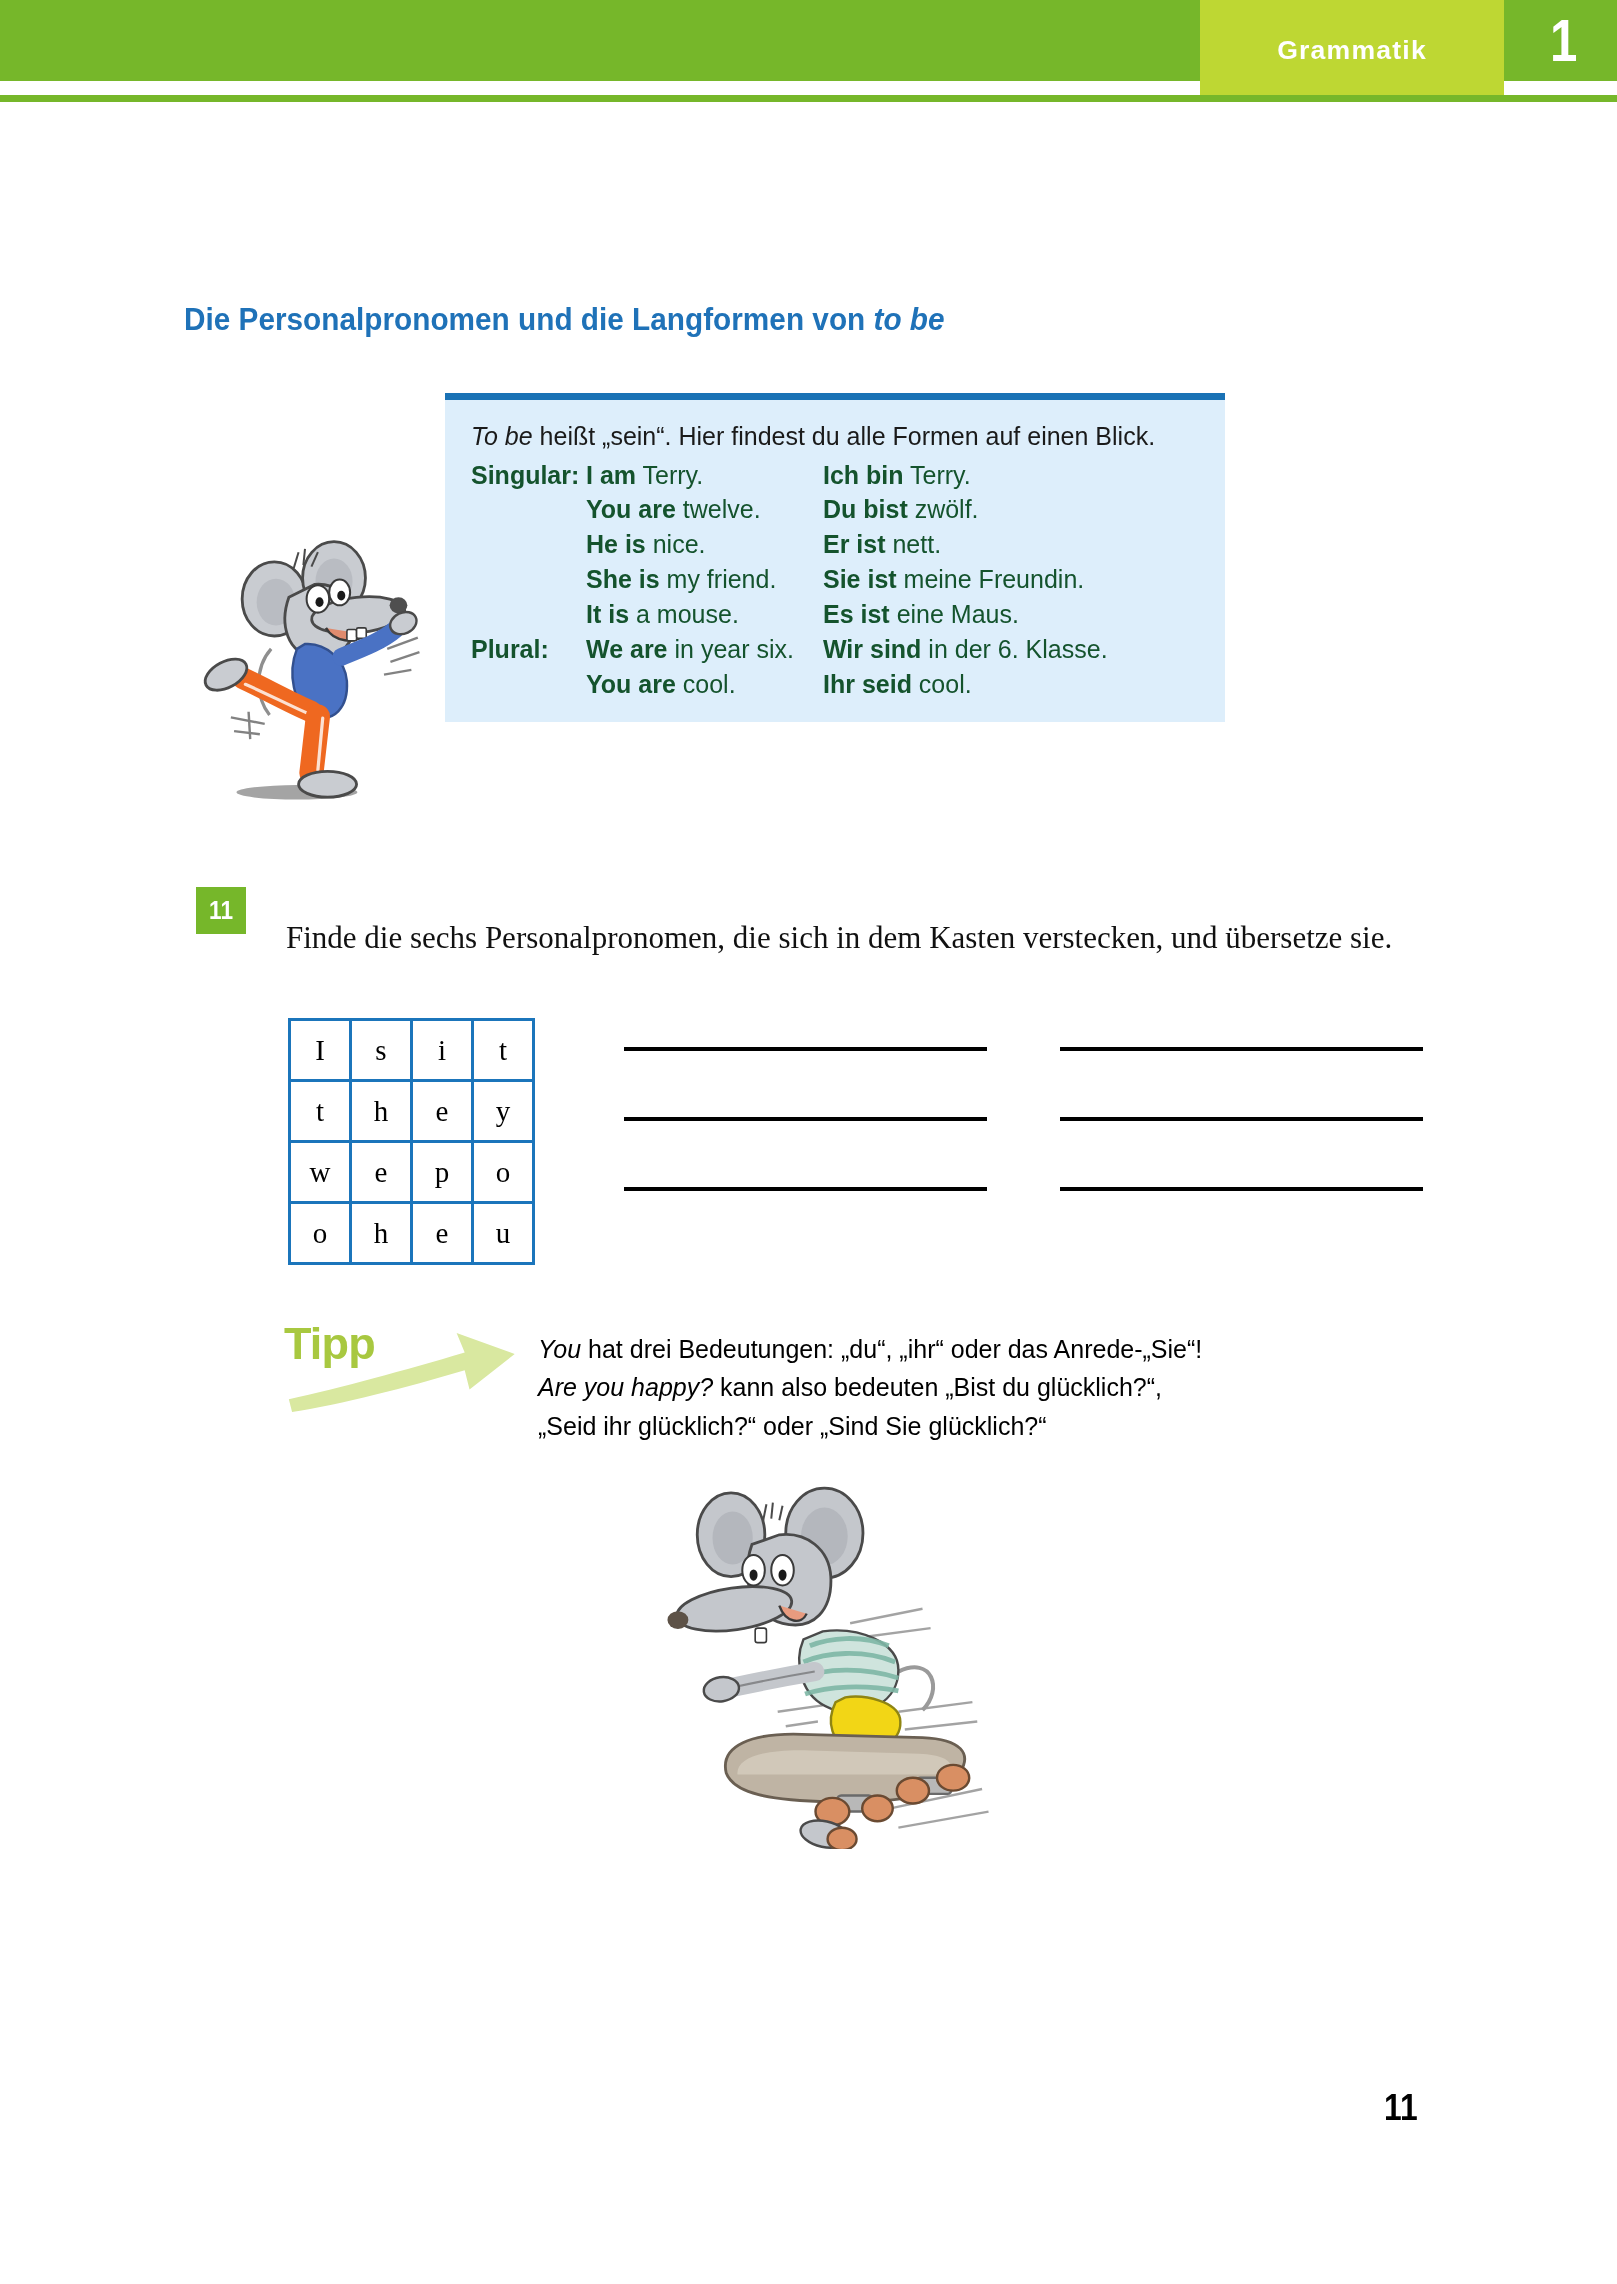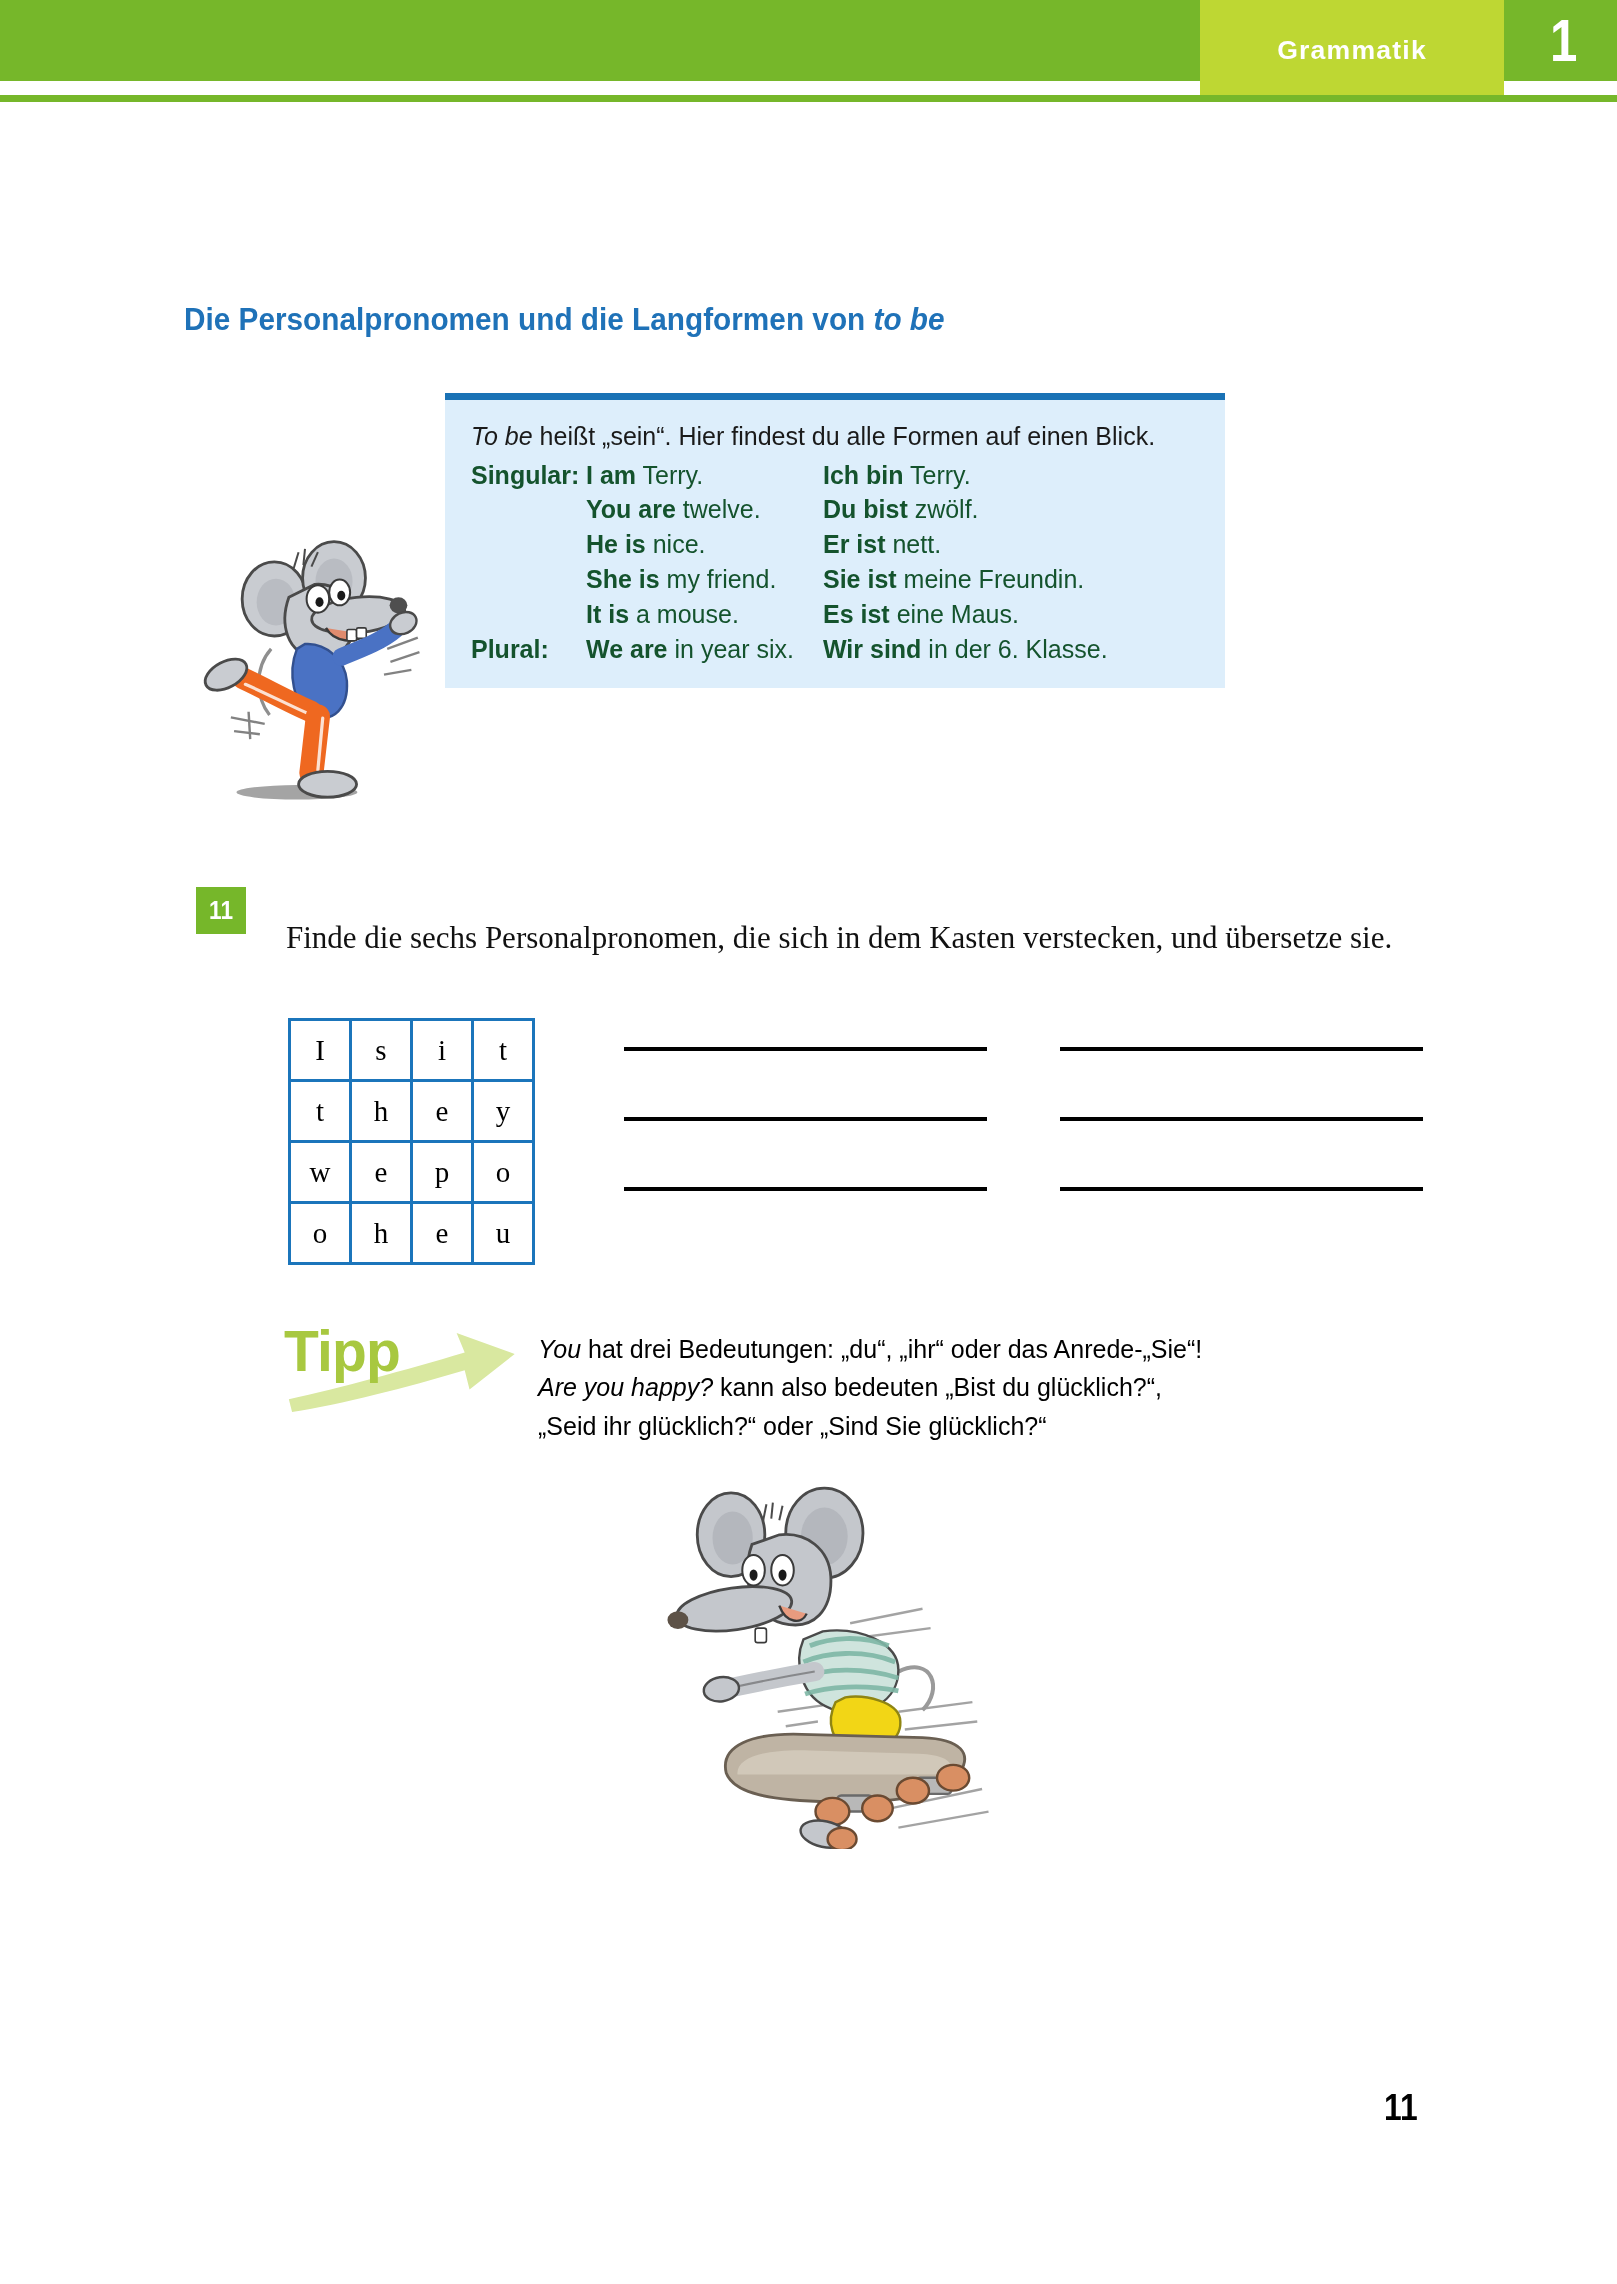--- a/index.html
+++ b/index.html
@@ -178,21 +178,21 @@
   }
   #tipp-graphic {
     position: absolute;
     left: 0; top: 0;
     width: 242px; height: 105px;
   }
   #tipp-label {
     position: absolute;
     left: 0; top: 6.4px;
     color: #a8c840;
-    font-size: 57px;
+    font-size: 45px;
     font-weight: bold;
     font-family: "Liberation Sans", sans-serif;
     letter-spacing: -0.8px;
     z-index: 2;
   }
   #tipp-text {
     position: absolute;
     left: 254px; top: 18px;
     width: 898px;
     font-size: 26.6px;
@@ -331,20 +331,25 @@
       </div>
       <div class="conj-row">
         <div class="conj-num"></div>
         <div class="conj-en"><b>It is</b> a mouse.</div>
         <div class="conj-de"><b>Es ist</b> eine Maus.</div>
       </div>
       <div class="conj-row">
         <div class="conj-num">Plural:</div>
         <div class="conj-en"><b>We are</b> in year six.</div>
         <div class="conj-de"><b>Wir sind</b> in der 6. Klasse.</div>
+      </div>
+      <div class="conj-row">
+        <div class="conj-num"></div>
+        <div class="conj-en"><b>You are</b> cool.</div>
+        <div class="conj-de"><b>Ihr seid</b> cool.</div>
       </div>
     </div>
 </div>
 
 <div id="exercise-badge">
   <span id="exercise-badge-number">11</span>
 </div>
 
 <p id="exercise-instruction">Finde die sechs Personalpronomen, die sich in dem Kasten verstecken, und übersetze sie.</p>
 

